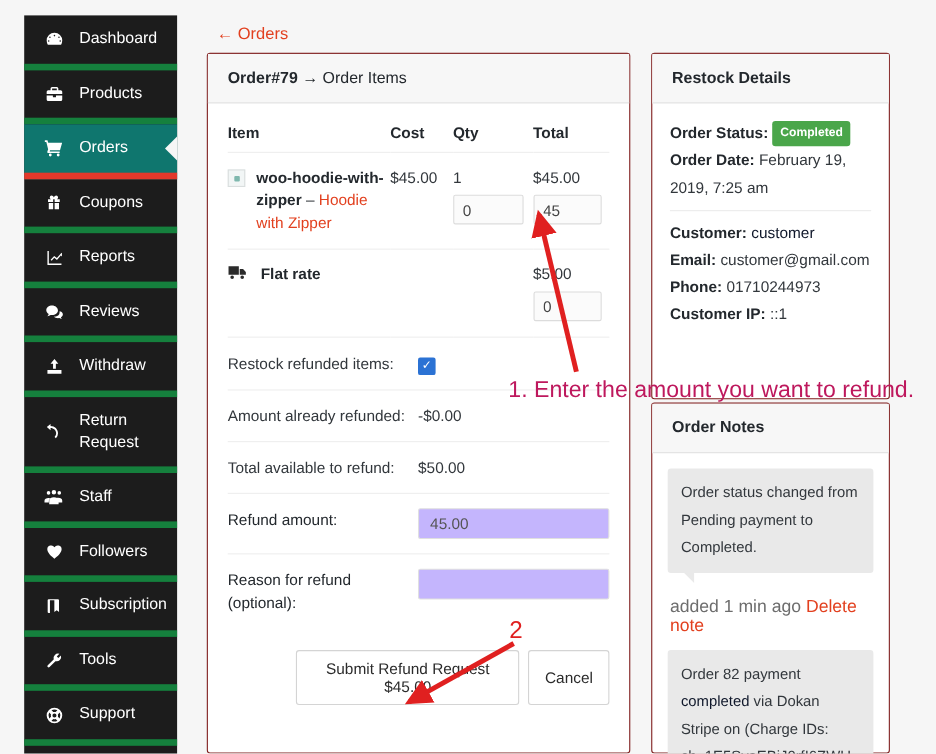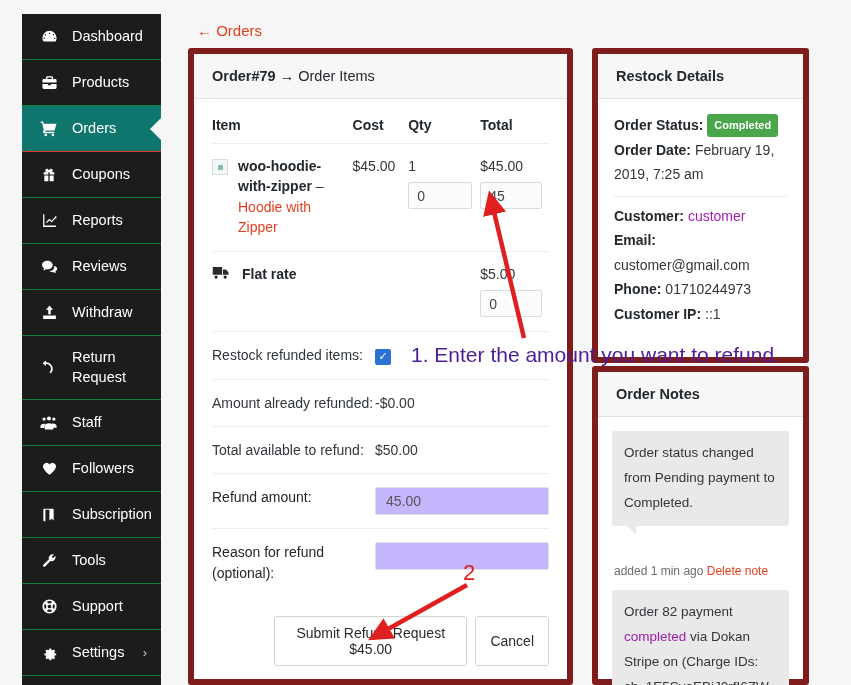--- a/index.html
+++ b/index.html
@@ -18,21 +18,21 @@
     position: absolute; left: 22px; top: 14px;
     width: 139px; height: 672px;
     background: #1c1c1c;
   }
   .nav-item {
     display: flex; align-items: center;
     padding: 12px 0 12px 16px;
     min-height: 46px;
     color: #ffffff;
     font-size: 14.5px;
-    border-bottom: 1px solid #15803d;
+    border-bottom: 6px solid #15803d;
     position: relative;
     cursor: pointer;
     line-height: 1.35;
   }
   .nav-item .ico {
     width: 22px; min-width: 22px; margin-right: 12px;
     display: inline-flex; align-items: center; justify-content: center;
     font-size: 15px; color: #fff;
   }
   .nav-item .ico svg { display:block; fill: #fff; }
@@ -51,21 +51,21 @@
   }
 
   
   .back-link {
     position: absolute; left: 197px; top: 22px;
     color: #e2401f; font-size: 15px; text-decoration: none; cursor: pointer;
   }
 
   .panel {
     background: #ffffff;
-    border: 6px solid #7f1d1d;
+    border: 1px solid #7f1d1d;
     border-radius: 3px;
   }
   .panel-head {
     background: #f7f7f7;
     border-bottom: 1px solid #e2e2e2;
     padding: 14px 18px;
     font-size: 14.5px;
     color: #23282d;
   }
   .panel-head .b { font-weight: bold; }
@@ -156,47 +156,48 @@
     position: absolute; left: 592px; top: 48px;
     width: 217px; height: 315px;
   }
   .details-body { padding: 14px 16px 16px 16px; font-size: 14px; color: #32373c; line-height: 1.75; }
   .details-body .k { font-weight: bold; color: #23282d; }
   .badge {
     display: inline-block; background: #4aa64a; color: #fff;
     font-size: 11px; font-weight: bold; border-radius: 3px;
     padding: 2px 7px; vertical-align: 1px;
   }
-  .lnk { color: #a21caf; cursor: pointer; }
+  .lnk { color: #0f172a; cursor: pointer; }
   .hr { height: 1px; background: #ececec; margin: 9px 0 7px 0; }
 
   .notes-panel {
     position: absolute; left: 592px; top: 366px;
     width: 217px; height: 319px;
   }
   .notes-body { padding: 14px 14px 0 14px; }
   .note {
     background: #e9e9e9; border-radius: 3px;
     padding: 10px 12px; font-size: 13.5px; color: #32373c;
     line-height: 1.85; position: relative; word-break: break-word;
   }
   .note::after {
     content: ""; position: absolute; left: 14px; bottom: -9px;
     border-left: 10px solid transparent;
     border-top: 10px solid #e9e9e9;
   }
-  .note-meta { font-size: 12px; color: #6d6d6d; padding: 22px 0 12px 2px; margin-top: 16px; }
+  .note-meta { font-size: 16px; color: #6d6d6d; padding: 22px 0 12px 2px; }
   .note-meta .del { color: #e2401f; cursor: pointer; }
 
   
   .anno-layer { position: absolute; left: 0; top: 0; width: 851px; height: 685px; pointer-events: none; }
   .anno-text {
-    position: absolute; color: #4c1d95;
+    position: absolute; color: #be185d;
     font-size: 21px; line-height: 1.45;
     font-family: "Liberation Sans", sans-serif;
+    text-align: right;
   }
   .anno-num {
     position: absolute; color: #e02020; font-size: 22px;
     font-family: "Liberation Sans", sans-serif;
   }
 </style>
 </head>
 <body>
 
 <div id="root">

